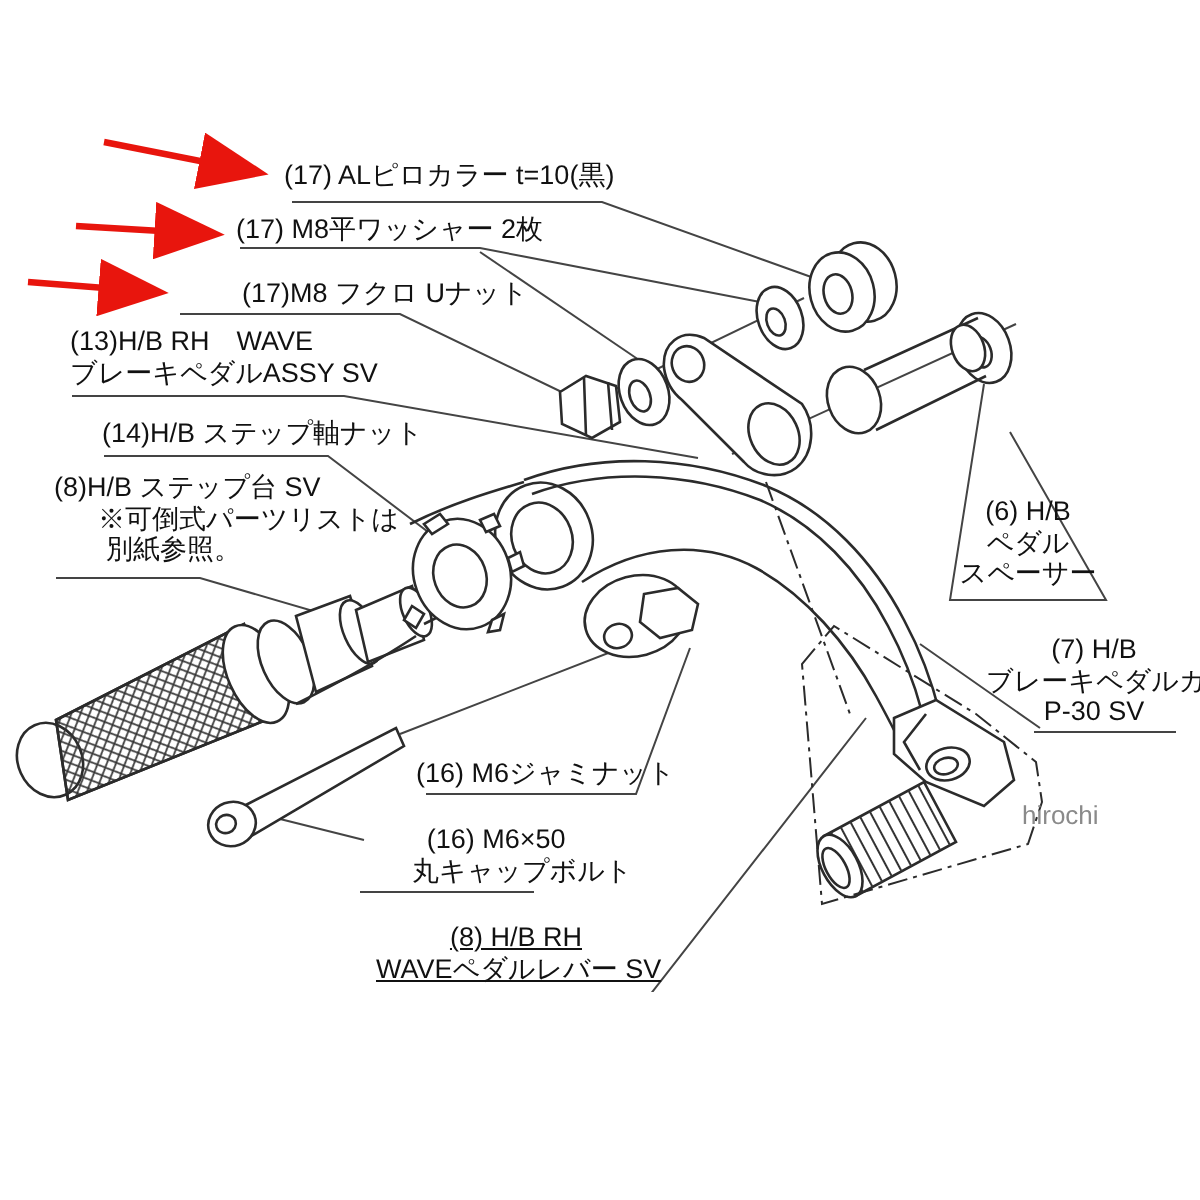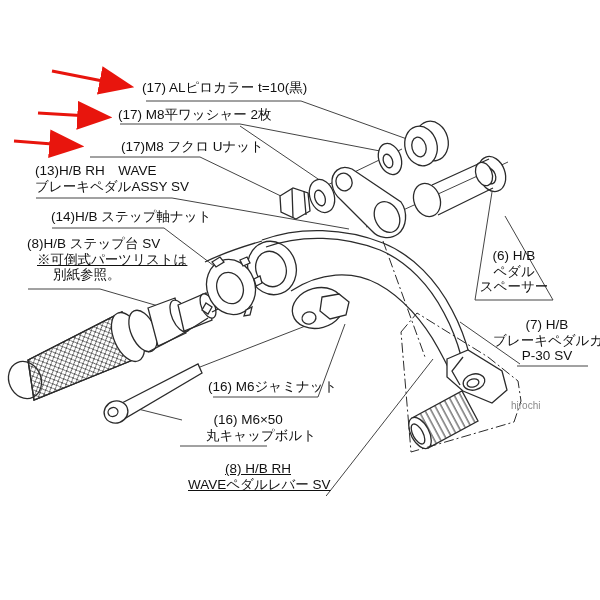--- a/index.html
+++ b/index.html
@@ -2,23 +2,23 @@
 <html><head>
 <meta charset="utf-8">
 <style>
   html,body{margin:0;padding:0;background:#fff;}
   .canvas{position:relative;width:600px;height:496px;background:#ffffff;overflow:hidden;
           font-family:"Liberation Sans",sans-serif;}
   svg{position:absolute;left:0;top:0;}
   .label{position:absolute;color:#111;font-size:13.5px;line-height:15.5px;white-space:nowrap;}
   .label span{display:block;}
   .center{text-align:center;}
-  .ind1{margin-left:10px;text-decoration:underline;}
+  .ind1{margin-left:22px;}
   .ind2{margin-left:26px;}
-  .watermark{position:absolute;left:511px;top:400px;color:#8a8a8a;font-size:10px;}
+  .watermark{position:absolute;left:511px;top:400px;color:#8a8a8a;font-size:13px;}
   .note{position:absolute;left:453px;top:568px;color:#000;font-size:17.5px;font-weight:600;letter-spacing:1px;}
 </style>
 </head>
 <body>
 
 <div class="canvas">
 
   <svg width="600" height="600" viewBox="0 0 600 600">
     <defs>
       <marker id="ah" markerWidth="11" markerHeight="9" refX="9" refY="4.5" orient="auto">

